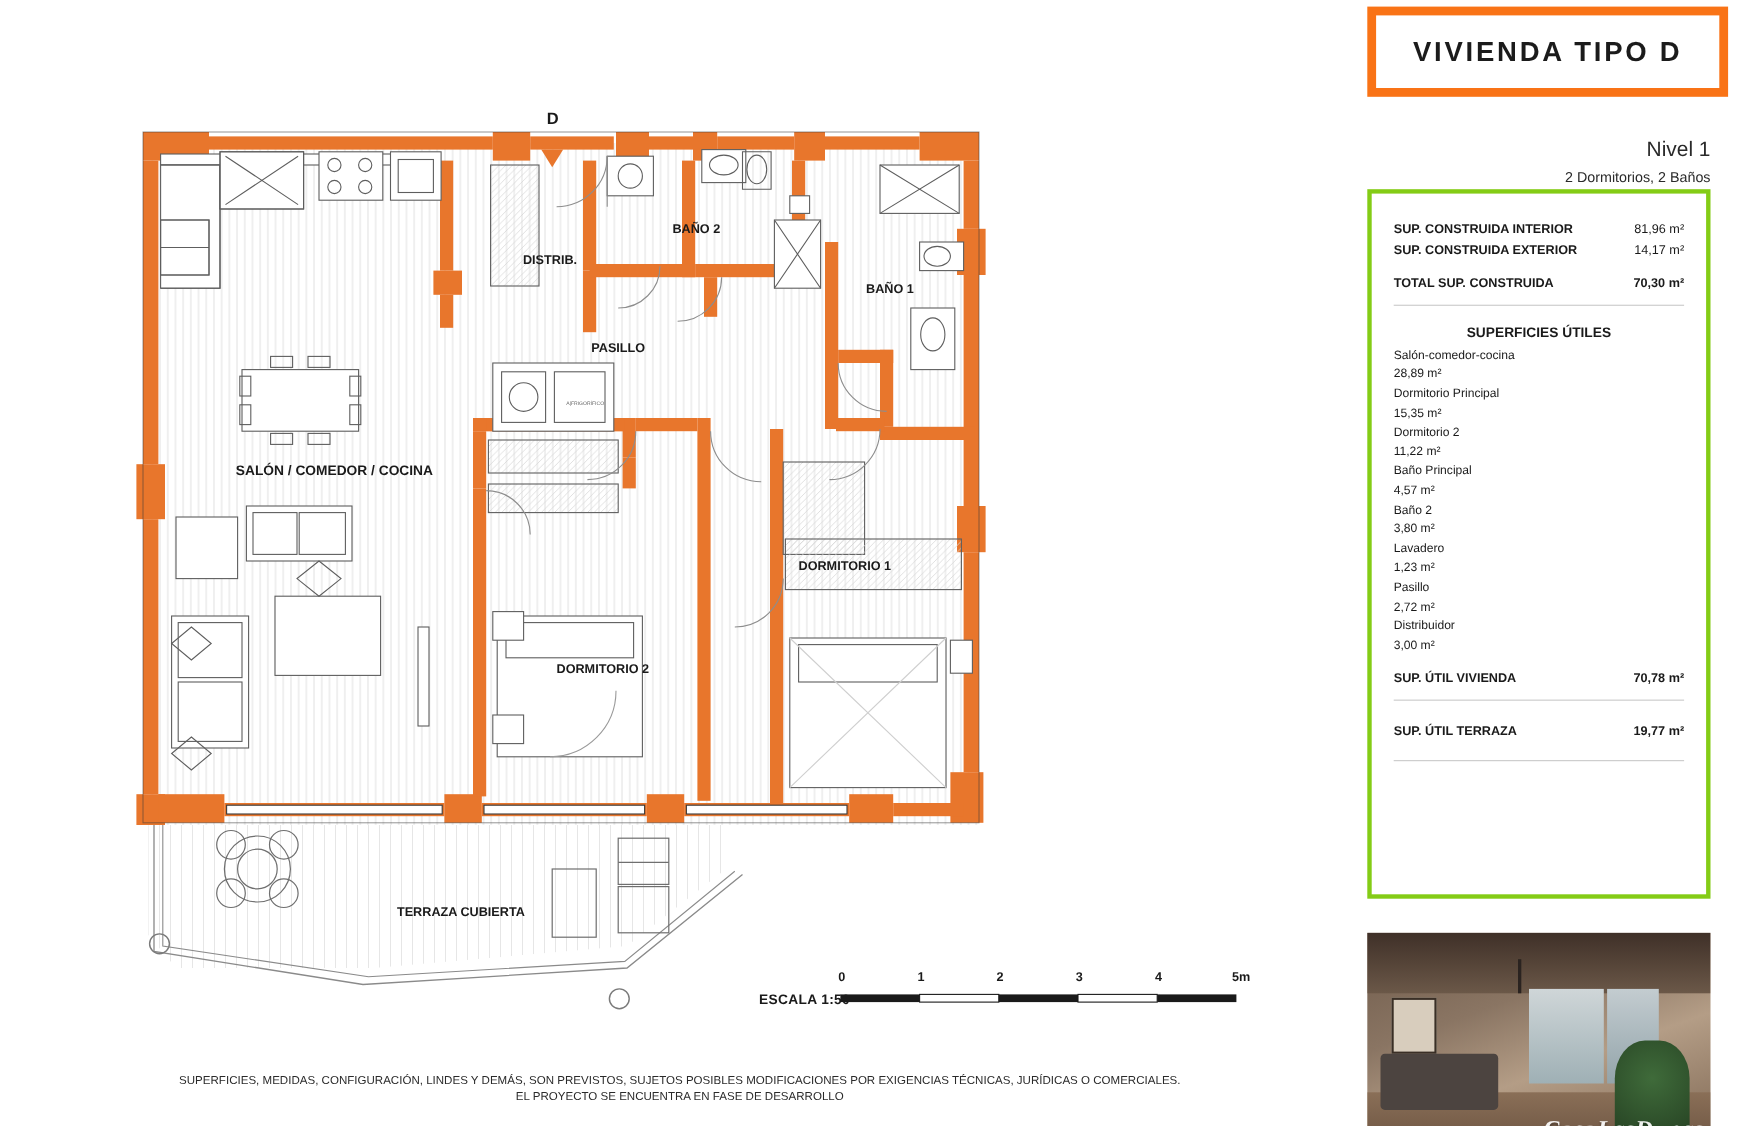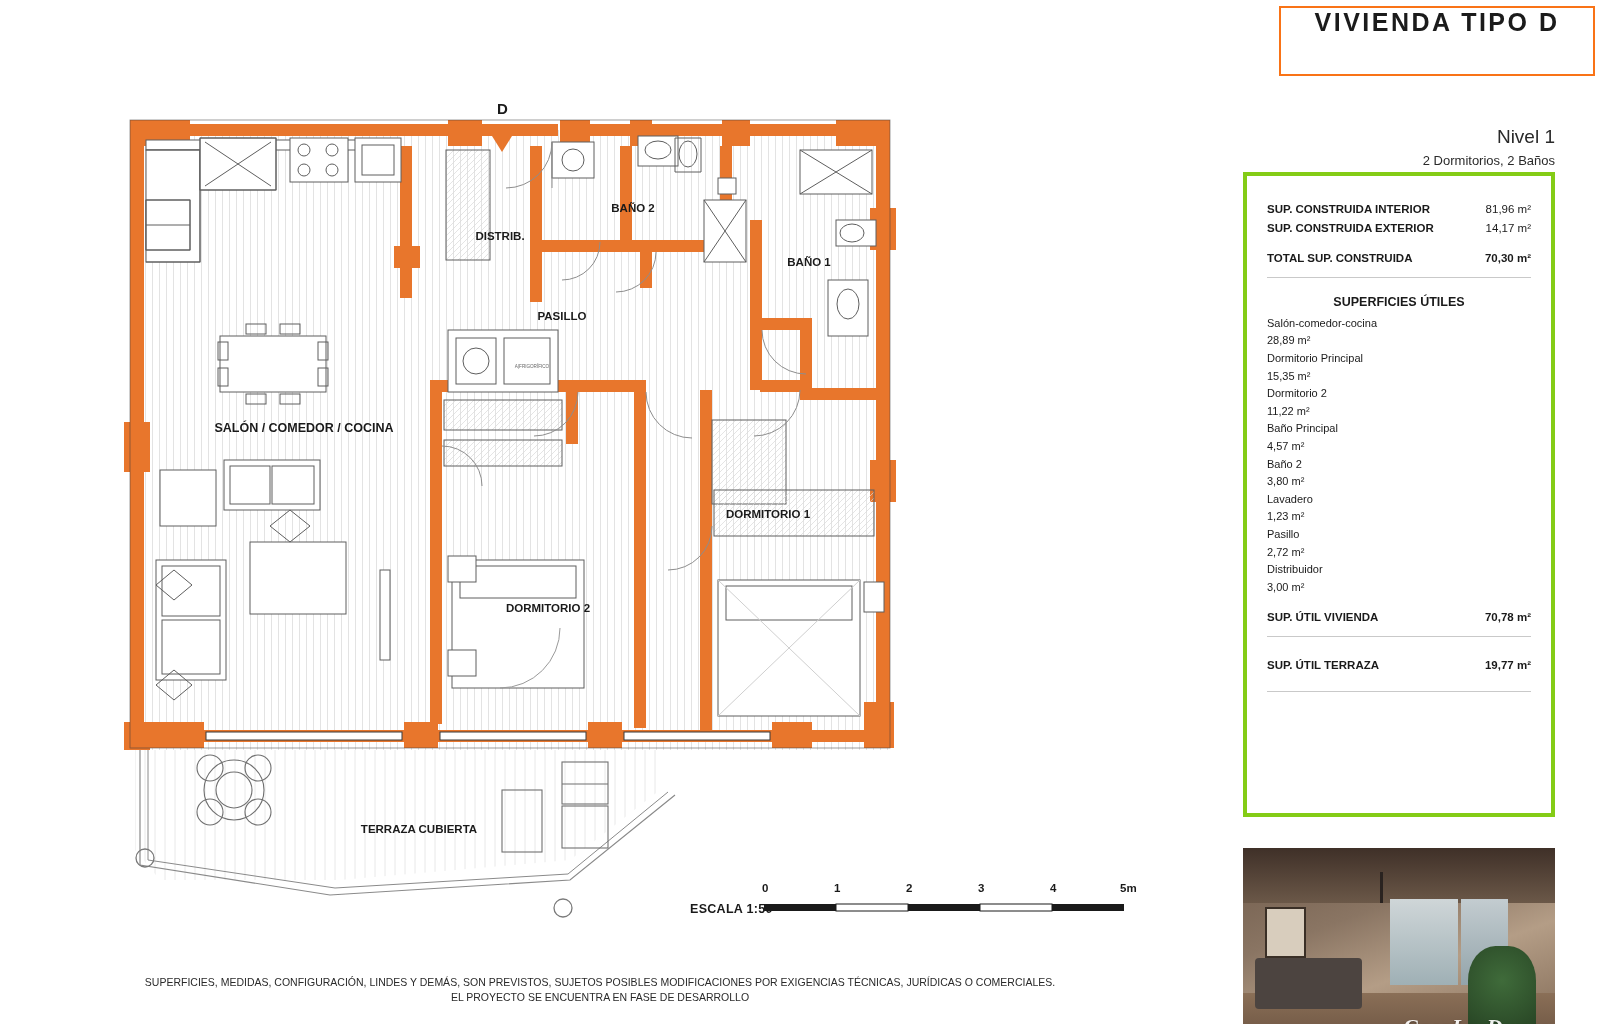--- a/index.html
+++ b/index.html
@@ -8,23 +8,23 @@
     background:#ffffff;
     font-family:"Liberation Sans", sans-serif;
     position:relative;
     overflow:hidden;
     color:#1a1a1a;
   }
   .page{position:absolute;inset:0;}
 
   
   .title-box{
-    position:absolute;left:1279px;top:6px;width:312px;height:66px;
-    border:2px solid #f97316;
-    display:flex;justify-content:center;
+    position:absolute;left:1243px;top:6px;width:312px;height:66px;
+    border:8px solid #f97316;
+    display:flex;align-items:center;justify-content:center;
   }
   .title-box .t{
     font-size:25px;letter-spacing:2.5px;font-weight:600;color:#1b1b1b;
   }
   .level{
     position:absolute;left:1243px;top:122px;width:312px;
     text-align:right;font-size:13px;color:#2a2a2a;line-height:1.55;
   }
   .level .lvl{font-size:19px;}
   .info-box{
@@ -66,21 +66,21 @@
   
   .plan{position:absolute;left:100px;top:90px;width:1020px;height:830px;}
   .plan svg{display:block;}
 
   
   .scalebar{position:absolute;left:690px;top:880px;width:480px;height:50px;}
   .scalebar .lbl{position:absolute;left:0;top:22px;font-size:12.5px;font-weight:bold;letter-spacing:.3px;}
 
   
   .footer{
-    position:absolute;left:0;top:975px;width:1200px;text-align:center;
+    position:absolute;left:18px;top:975px;width:1200px;text-align:center;
     font-size:10.5px;color:#2a2a2a;line-height:1.45;
   }
 
   .d-label{position:absolute;left:497px;top:100px;font-size:15px;font-weight:bold;}
 </style>
 </head>
 <body>
 
 <div class="page">
 

